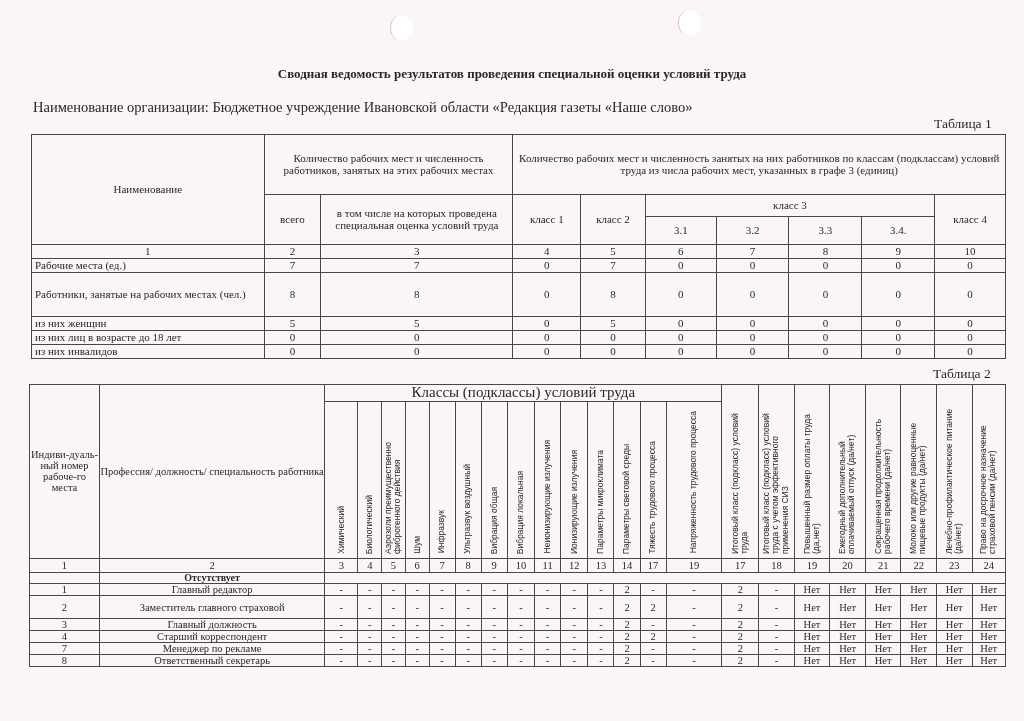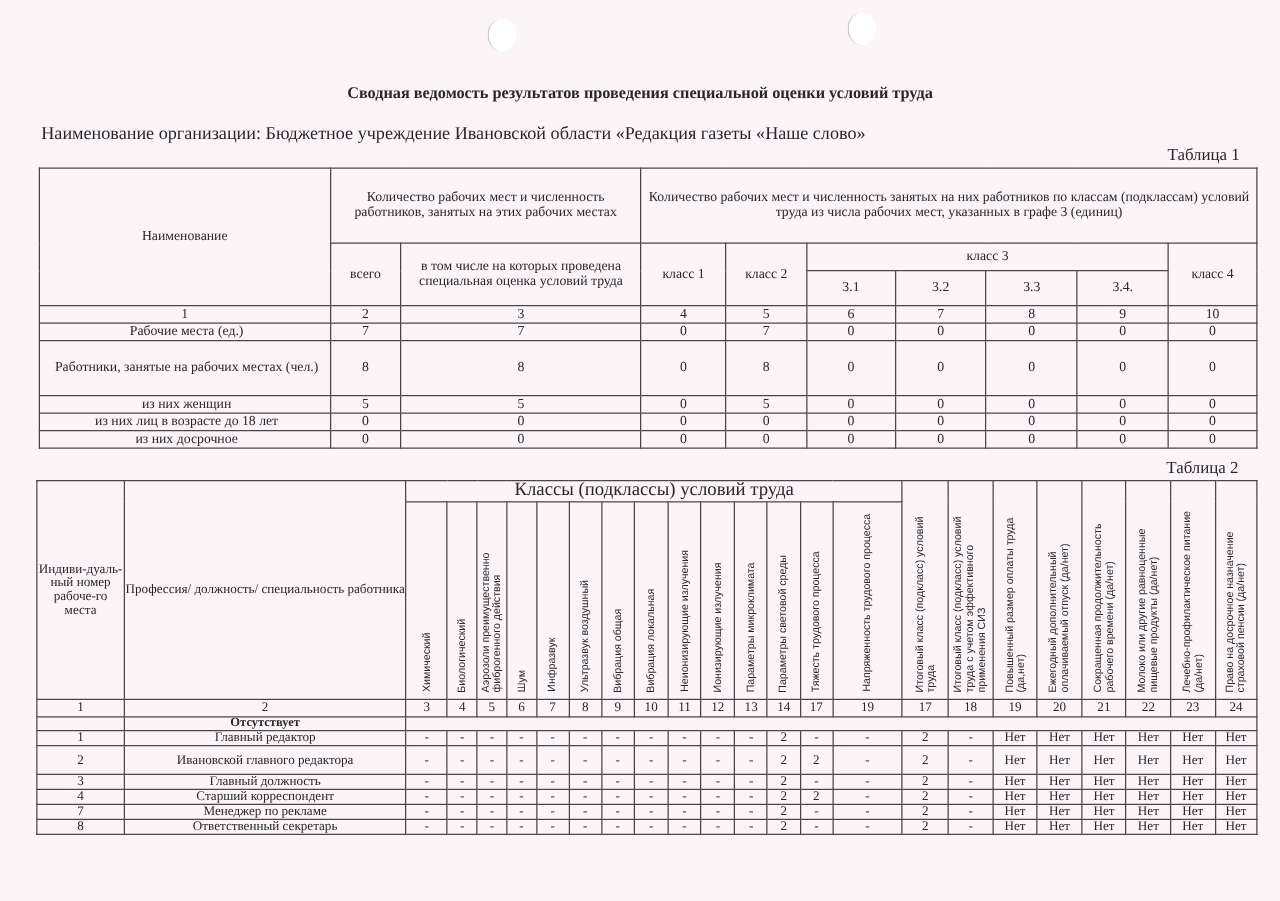--- a/index.html
+++ b/index.html
@@ -11,21 +11,21 @@
     position:relative;
   }
   .hole { position:absolute; width:22px; height:26px; border-radius:50%; background:#ffffff; border-left:1.5px solid #c8c2c6; }
   .title { position:absolute; left:0; width:1024px; top:66px; text-align:center; font-weight:bold; font-size:13px; }
   .org { position:absolute; left:33px; top:99px; font-size:14.5px; }
   .org .u { }
   .tcap { position:absolute; font-size:13.5px; }
   table { position:absolute; border-collapse:collapse; table-layout:fixed; }
   td { border:1px solid #4a4648; padding:0; text-align:center; vertical-align:middle; line-height:1.05; }
   #t1 { left:31px; top:134px; width:975px; font-size:11px; }
-  #t1 td.l { text-align:center; padding-left:3px; }
+  #t1 td.l { text-align:left; padding-left:3px; }
   #t2 { left:29px; top:384px; width:977px; font-size:10.5px; }
   .vt { writing-mode:vertical-rl; transform:rotate(180deg); font-family:"Liberation Sans", sans-serif; font-size:8.5px; text-align:left; line-height:1.1; display:inline-block; max-height:150px; padding:2px 0; }
   .bold { font-weight:bold; }
   .small { font-size:10px; }
 </style>
 </head>
 <body>
 
 <div class="hole" style="left:390px;top:15px;"></div>
 <div class="hole" style="left:678px;top:10px;"></div>
@@ -126,21 +126,21 @@
         <td>0</td>
         <td>0</td>
         <td>0</td>
         <td>0</td>
         <td>0</td>
         <td>0</td>
         <td>0</td>
         <td>0</td>
       </tr>
       <tr style="height: 14px;">
-        <td class="l">из них досрочное</td>
+        <td class="l">из них инвалидов</td>
         <td>0</td>
         <td>0</td>
         <td>0</td>
         <td>0</td>
         <td>0</td>
         <td>0</td>
         <td>0</td>
         <td>0</td>
         <td>0</td>
       </tr>
@@ -260,21 +260,21 @@
         <td>-</td>
         <td>Нет</td>
         <td>Нет</td>
         <td>Нет</td>
         <td>Нет</td>
         <td>Нет</td>
         <td>Нет</td>
       </tr>
       <tr style="height: 23px;">
         <td>2</td>
-        <td>Ивановской главного редактора</td>
+        <td>Заместитель главного страховой</td>
         <td>-</td>
         <td>-</td>
         <td>-</td>
         <td>-</td>
         <td>-</td>
         <td>-</td>
         <td>-</td>
         <td>-</td>
         <td>-</td>
         <td>-</td>

